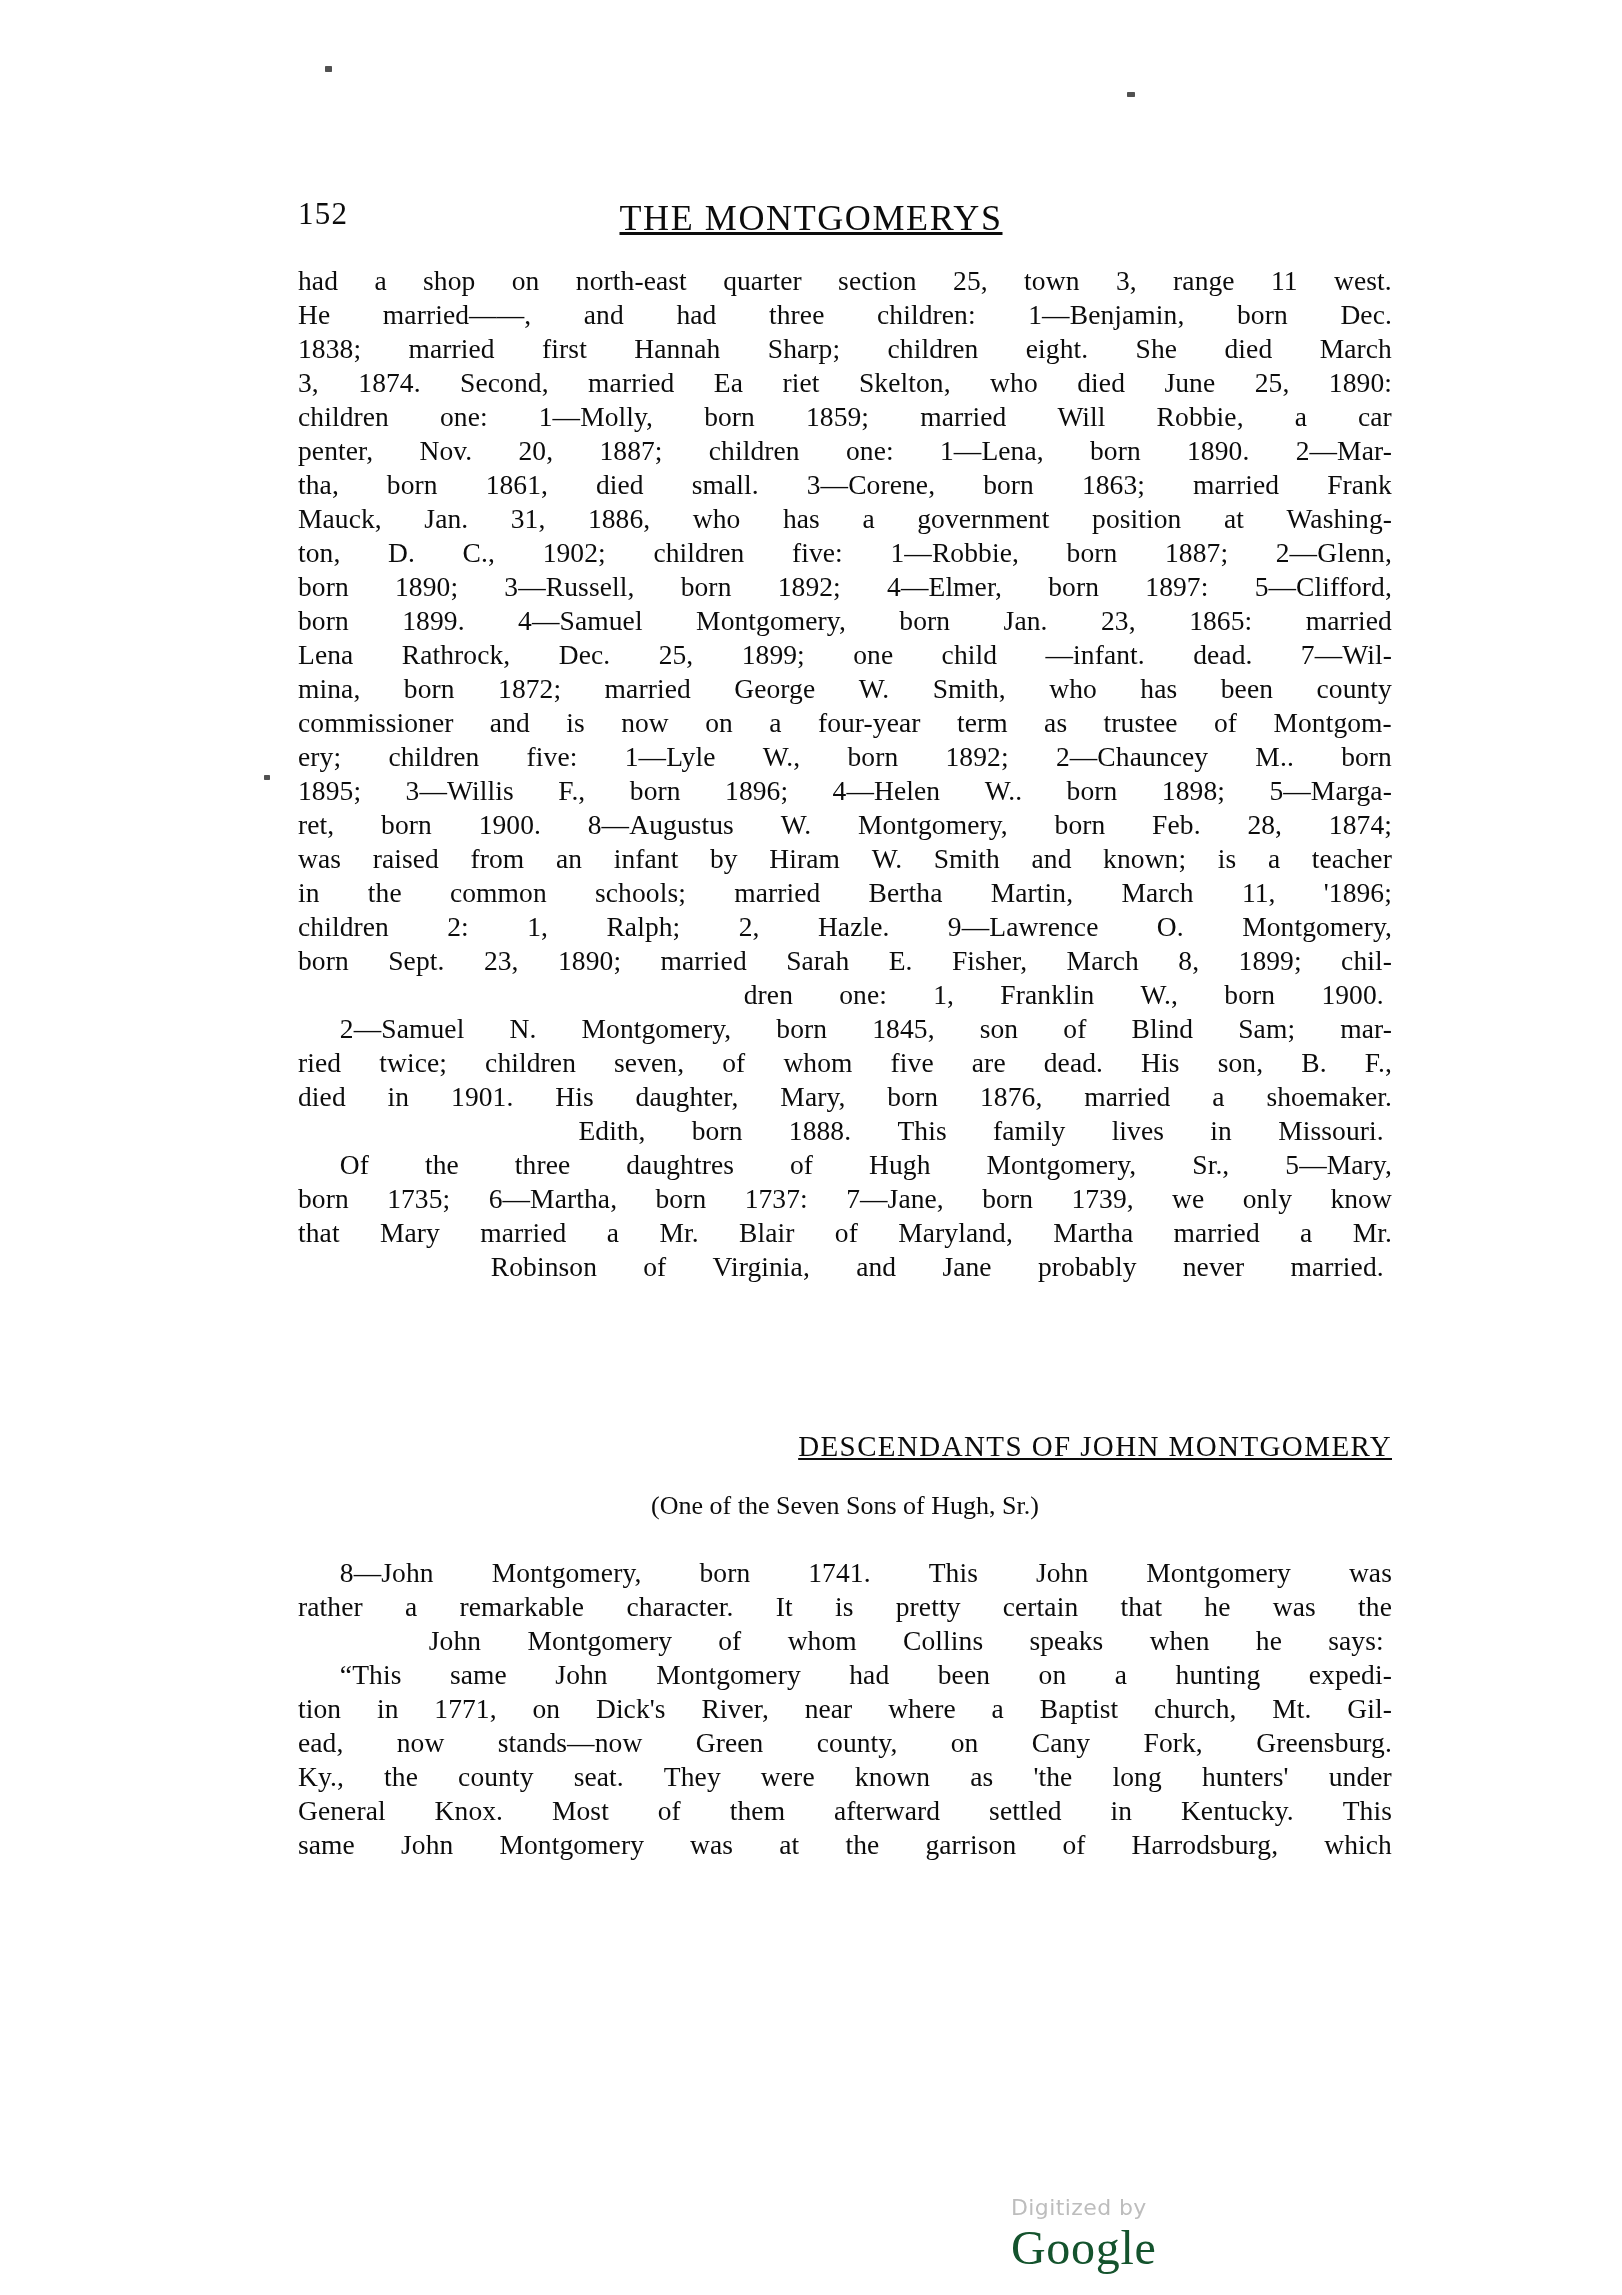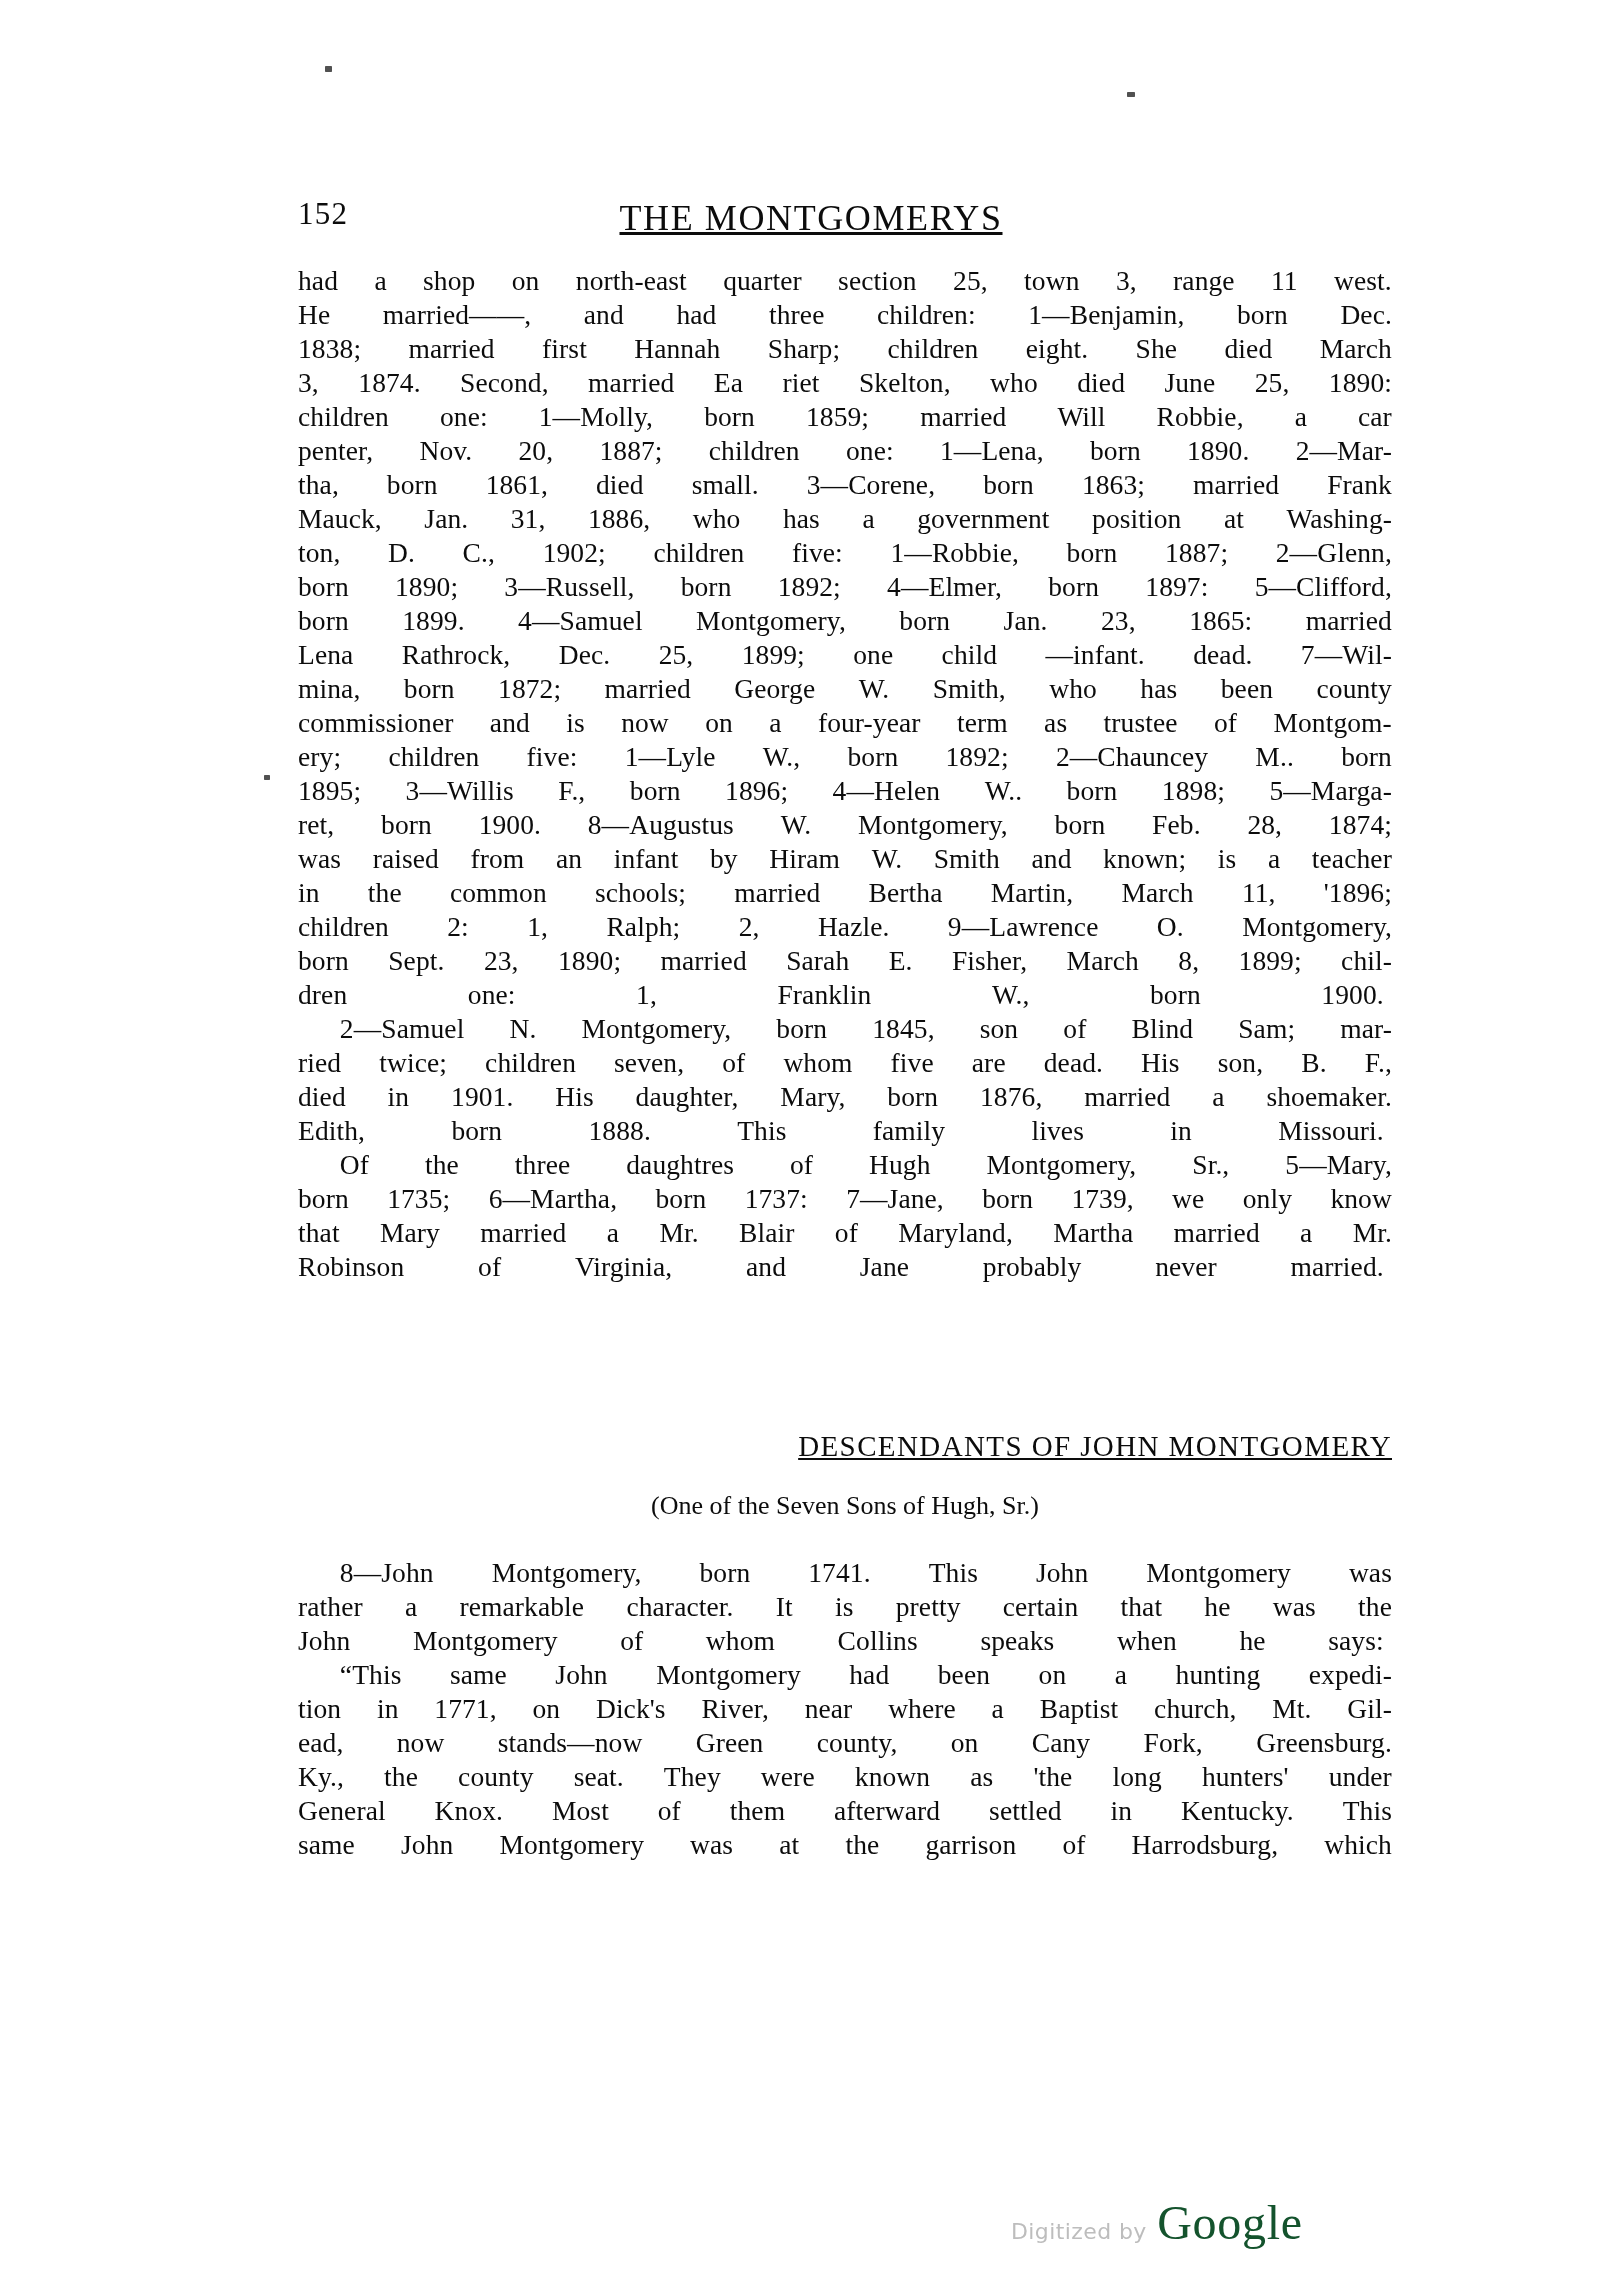--- a/index.html
+++ b/index.html
@@ -76,21 +76,21 @@
     letter-spacing: 0.1px;
   }
   
   .ln > .just {
     display: flex;
     width: 100%;
     justify-content: space-between;
   }
   .ln > .just > span { white-space: pre; }
   
-  .ln.flush > .just { justify-content: space-between; }
+  .ln.flush > .just { justify-content: flex-end; gap: 38px; }
   .ln.flush > .just > span { margin-right: .30em; }
 
   
   .sec-gap { height: 139px; }
   .sec-title {
     text-align: right;
     font-size: 29px;
     letter-spacing: 1.4px;
     line-height: 46px;
     font-family: "Liberation Serif", "DejaVu Serif", serif;
@@ -107,20 +107,21 @@
 
   
   .watermark {
     position: absolute;
     left: 1011px;
     top: 2195px;
     display: flex;
     align-items: baseline;
     color: #b6b6b6;
     user-select: none;
+    flex-direction: column;
   }
   .wm-prefix {
     font-family: "DejaVu Sans", sans-serif;
     font-size: 22px;
     letter-spacing: 0.4px;
     margin-right: 10.5px;
     color: #bdbdbd;
   }
   .wm-logo {
     font-family: "Liberation Serif", "DejaVu Serif", serif;

